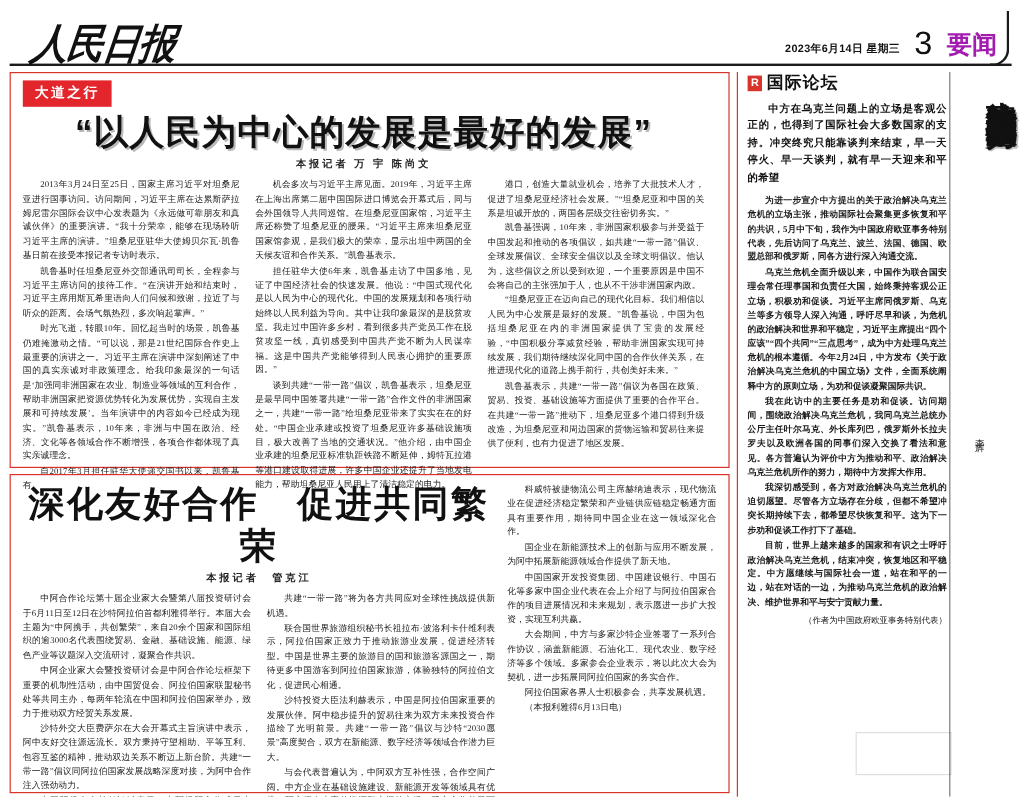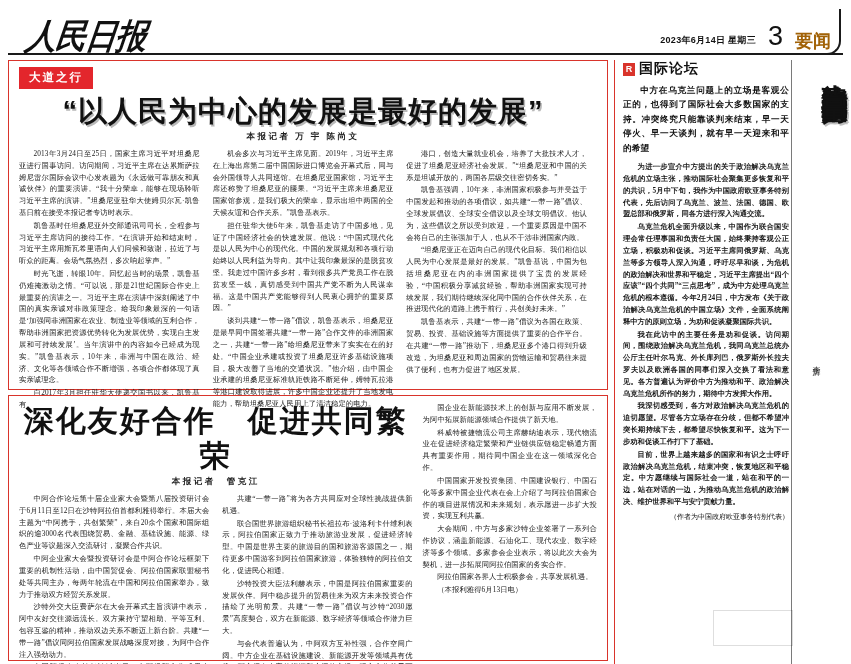--- a/index.html
+++ b/index.html
@@ -14,21 +14,21 @@
   
   .masthead{display:flex;align-items:flex-end;justify-content:space-between;height:46px;
             border-bottom:2px solid #1a1a1a;padding-bottom:1px;position:relative;}
   .logo-wrap{display:flex;align-items:flex-end;padding-left:18px;}
   .logo{font-family:"Liberation Serif",serif;font-size:31px;font-weight:bold;font-style:italic;
         letter-spacing:-1px;color:#111;line-height:1;transform:skewX(-7deg) scaleY(1.12);}
   .mast-right{display:flex;align-items:flex-end;gap:12px;padding-bottom:2px;padding-right:12px;text-align:center;}
   .mast-date{font-family:"Liberation Sans","DejaVu Sans",sans-serif;font-size:9px;font-weight:bold;
              color:#111;letter-spacing:.3px;padding-bottom:3px;}
   .mast-pageno{font-family:"Liberation Sans",sans-serif;font-size:27px;font-weight:normal;line-height:.95;color:#111;}
-  .mast-section{font-family:Liberation Serif, serif;font-size:18px;font-weight:bold;line-height:.95;color:#a16207;}
+  .mast-section{font-family:Liberation Mono, monospace;font-size:21px;font-weight:bold;line-height:.95;color:#a21caf;}
   .mast-curve{position:absolute;right:2px;bottom:-2px;width:14px;height:44px;
               border-right:2px solid #1a1a1a;border-bottom:2px solid #1a1a1a;
               border-bottom-right-radius:14px;}
 
   
   .body-grid{display:flex;margin-top:5px;height:604px;}
   .left-stack{width:600px;display:flex;flex-direction:column;}
   .right-stack{width:235px;margin-left:6px;display:flex;}
 
   
@@ -143,22 +143,22 @@
               <p>沙特外交大臣费萨尔在大会开幕式主旨演讲中表示，阿中友好交往源远流长。双方秉持守望相助、平等互利、包容互鉴的精神，推动双边关系不断迈上新台阶。共建“一带一路”倡议同阿拉伯国家发展战略深度对接，为阿中合作注入强劲动力。</p>
               <p>中国贸促会会长任鸿斌表示，中阿经贸合作成果丰硕，双方贸易额快速增长，投资合作日益深化。中方愿同阿方一道，进一步挖掘合作潜力，推动中阿务实合作提质升级。</p>
               <p>共建“一带一路”将为各方共同应对全球性挑战提供新机遇。</p>
               <p>联合国世界旅游组织秘书长祖拉布·波洛利卡什维利表示，阿拉伯国家正致力于推动旅游业发展，促进经济转型。中国是世界主要的旅游目的国和旅游客源国之一，期待更多中国游客到阿拉伯国家旅游，体验独特的阿拉伯文化，促进民心相通。</p>
               <p>沙特投资大臣法利赫表示，中国是阿拉伯国家重要的发展伙伴。阿中稳步提升的贸易往来为双方未来投资合作描绘了光明前景。共建“一带一路”倡议与沙特“2030愿景”高度契合，双方在新能源、数字经济等领域合作潜力巨大。</p>
               <p>与会代表普遍认为，中阿双方互补性强，合作空间广阔。中方企业在基础设施建设、新能源开发等领域具有优势，阿方拥有丰富的资源和广阔的市场，双方合作前景可期。</p>
 
             </div>
           </div>
           <div class="bottom-right bodytext">
+            <p>科威特被捷物流公司主席赫纳迪表示，现代物流业在促进经济稳定繁荣和产业链供应链稳定畅通方面具有重要作用，期待同中国企业在这一领域深化合作。</p>
             <p>国企业在新能源技术上的创新与应用不断发展，为阿中拓展新能源领域合作提供了新天地。</p>
-            <p>科威特被捷物流公司主席赫纳迪表示，现代物流业在促进经济稳定繁荣和产业链供应链稳定畅通方面具有重要作用，期待同中国企业在这一领域深化合作。</p>
             <p>中国国家开发投资集团、中国建设银行、中国石化等多家中国企业代表在会上介绍了与阿拉伯国家合作的项目进展情况和未来规划，表示愿进一步扩大投资，实现互利共赢。</p>
             <p>大会期间，中方与多家沙特企业签署了一系列合作协议，涵盖新能源、石油化工、现代农业、数字经济等多个领域。多家参会企业表示，将以此次大会为契机，进一步拓展同阿拉伯国家的务实合作。</p>
             <p>阿拉伯国家各界人士积极参会，共享发展机遇。</p>
             <p class="dateline">（本报利雅得6月13日电）</p>
           </div>
         </div>
       </div>
     </div>
 
     <div class="right-stack">

